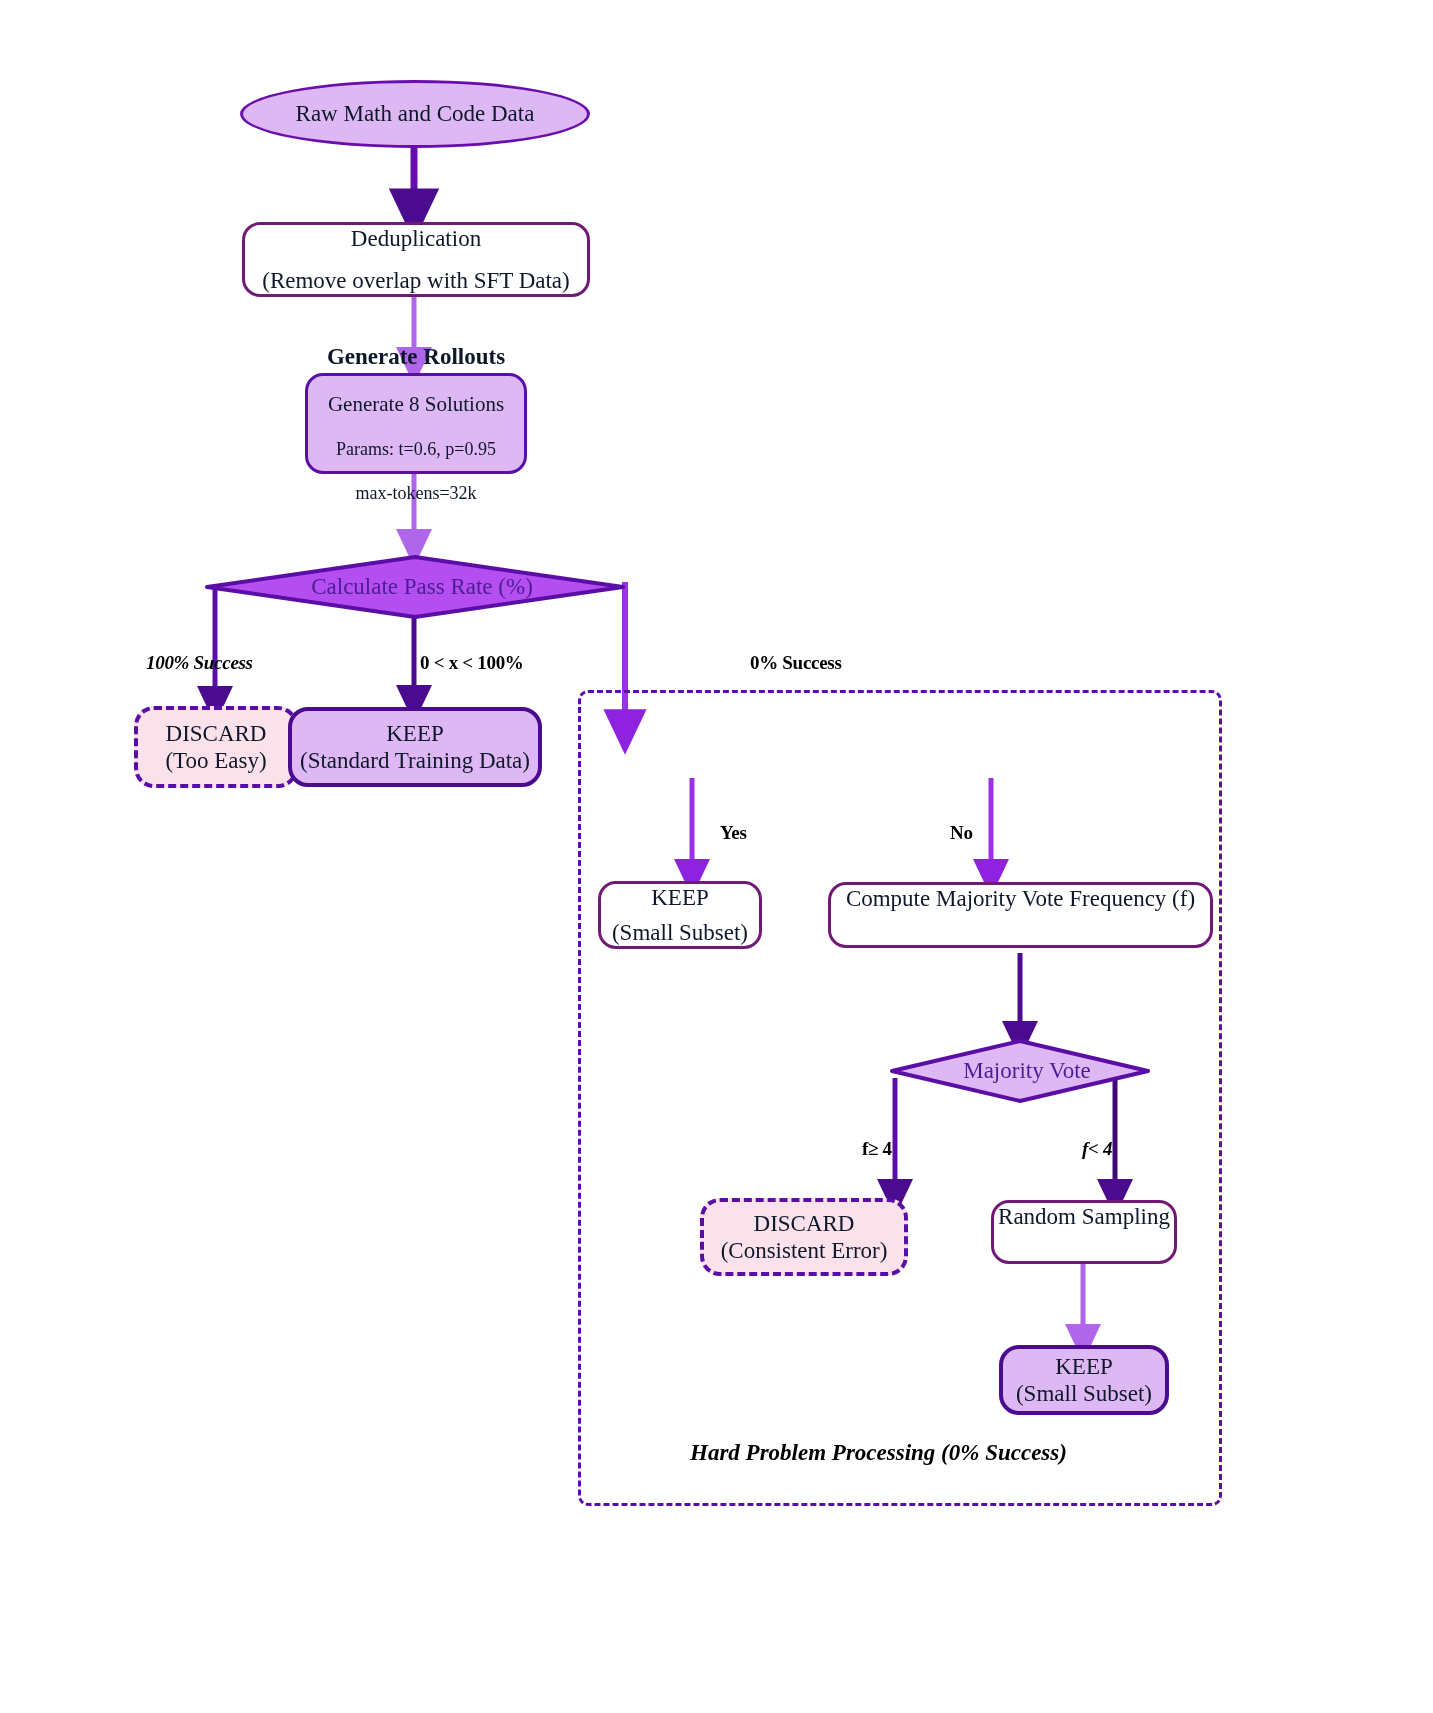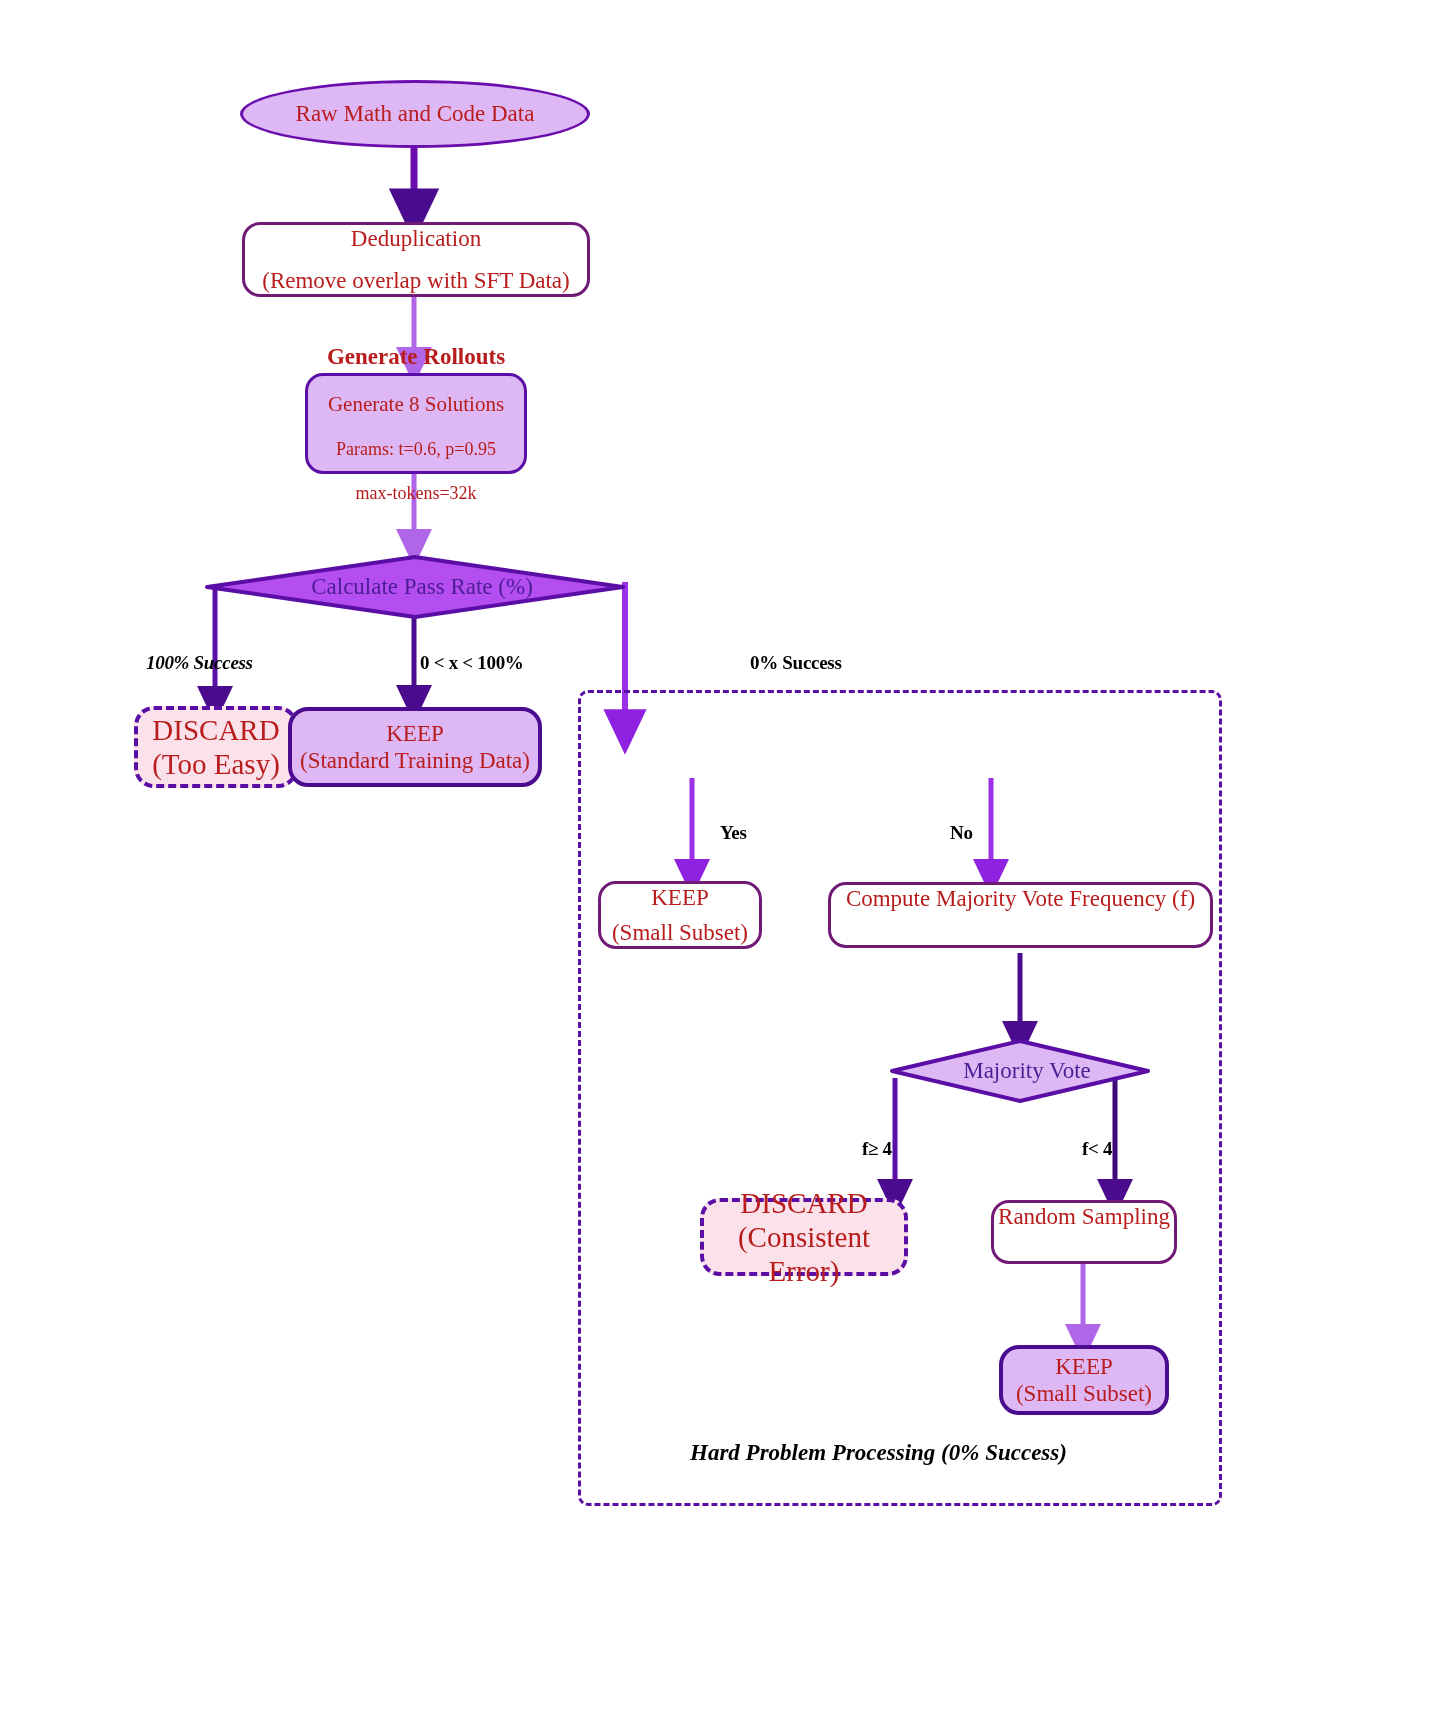--- a/index.html
+++ b/index.html
@@ -28,21 +28,21 @@
     pointer-events: none;
   }
   .node {
     position: absolute;
     box-sizing: border-box;
     display: flex;
     flex-direction: column;
     align-items: center;
     justify-content: center;
     text-align: center;
-    color: #b91c1c;
+    color: #0f172a;
     line-height: 1.18;
     z-index: 5;
   }
   
   .ellipse {
     border: 3px solid #6a0dad;
     border-radius: 50%;
     background: #ddb8f5;
     font-size: 23px;
   }
@@ -63,21 +63,21 @@
   .keepbox {
     border: 4px solid #4b0b8f;
     border-radius: 20px;
     background: #ddb8f5;
     font-size: 23px;
   }
   .discardbox {
     border: 4px dashed #5b0ea6;
     border-radius: 20px;
     background: #fbe2ea;
-    font-size: 29px;
+    font-size: 23px;
   }
   .diamond-wrap {
     position: absolute;
     z-index: 5;
   }
   .diamond-wrap svg {
     position: absolute;
     left: 0; top: 0;
     overflow: visible;
   }
@@ -222,21 +222,21 @@
   </div>
 
   <div class="diamond-wrap" style="left:890px; top:1040px; width:260px; height:62px;">
     <svg width="260" height="62">
       <polygon points="130,1 258,31 130,61 2,31" fill="#ddb8f5" stroke="#5b0ea6" stroke-width="4" stroke-linejoin="round"></polygon>
     </svg>
     <div class="diamond-label">Majority Vote</div>
   </div>
 
   <div class="edge-label" style="left:862px; top:1138px;">f≥ 4</div>
-  <div class="edge-label" style="left:1082px; top:1138px;">f&lt; 4</div>
+  <div class="edge-label" style="left:1082px; top:1138px;font-style:italic;">f&lt; 4</div>
 
   <div class="node discardbox" style="left:700px; top:1198px; width:208px; height:78px;">
     <span class="l1">DISCARD</span>
     <span class="l1">(Consistent Error)</span>
   </div>
 
   <div class="node roundbox" style="left:991px; top:1200px; width:186px; height:64px;">
     <span class="l1">Random Sampling</span>
   </div>
 

